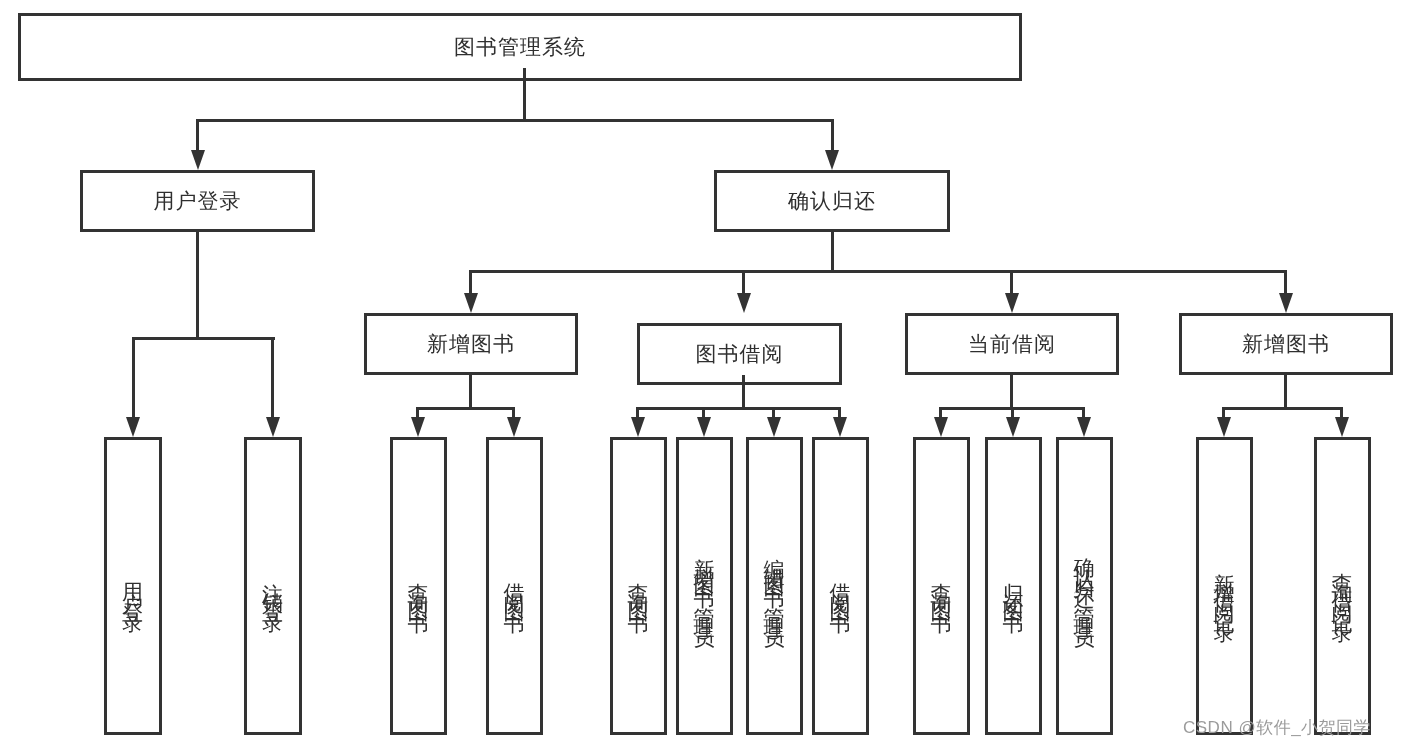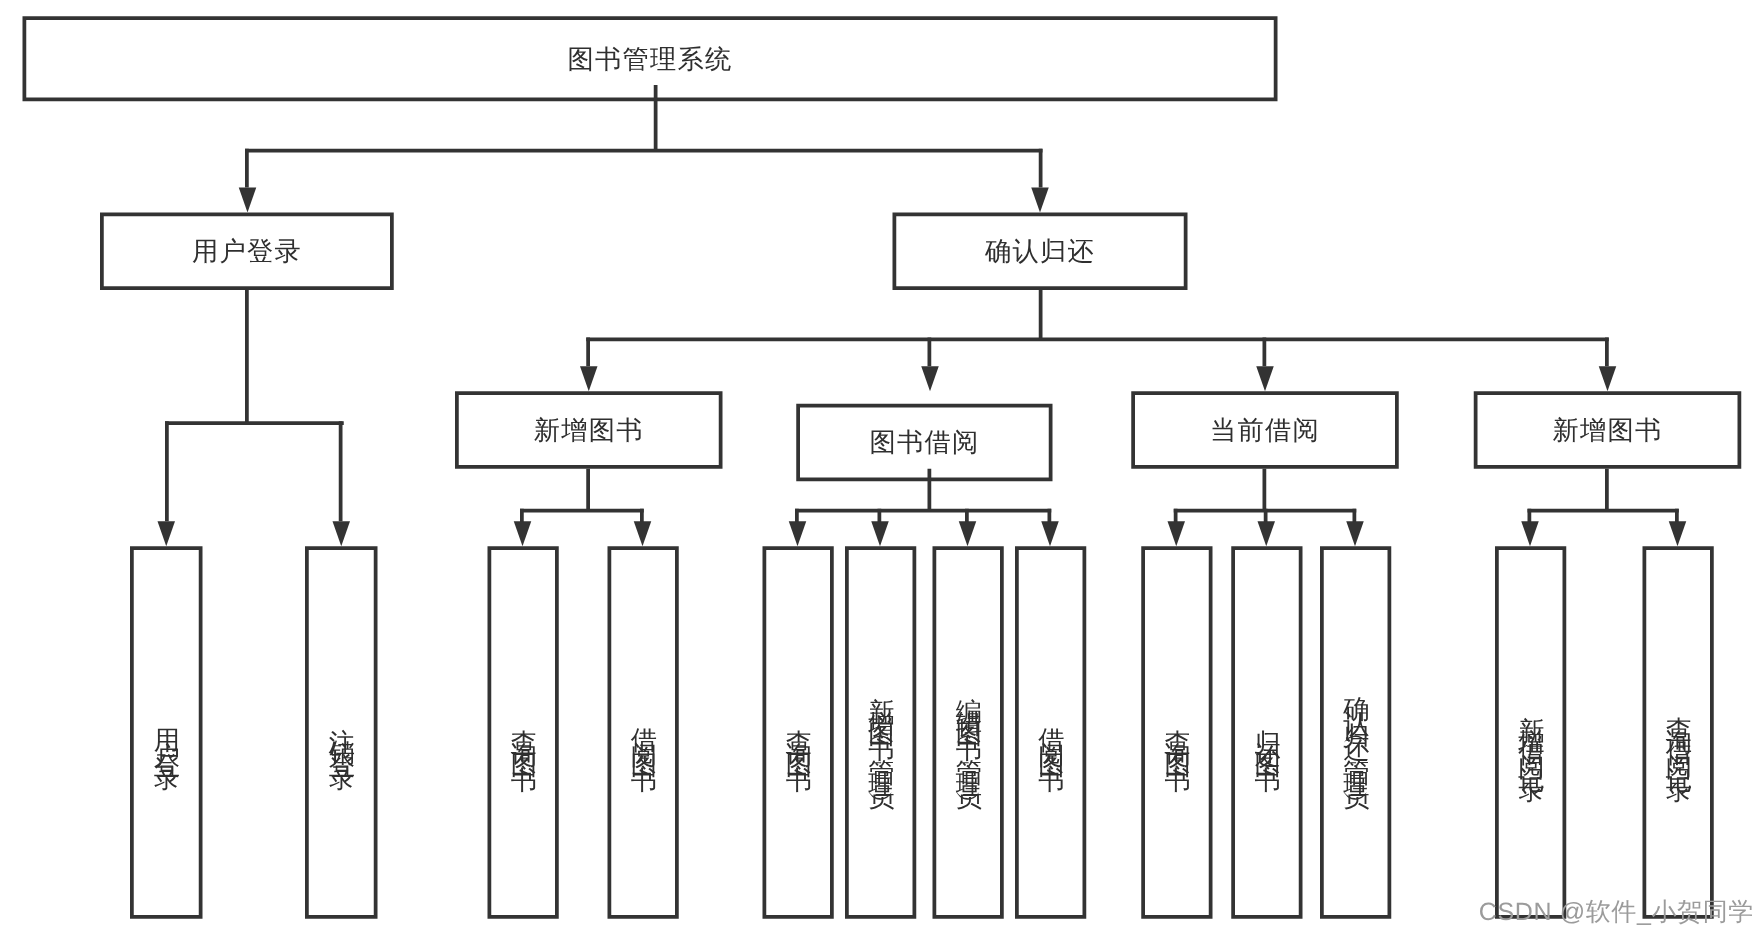--- a/index.html
+++ b/index.html
@@ -27,21 +27,21 @@
   }
   .vline,.hline { position:absolute; background:var(--line,#333333); }
   .arrow {
     position:absolute; width:0; height:0;
     border-left:7px solid transparent;
     border-right:7px solid transparent;
     border-top:20px solid var(--line,#333333);
   }
   .watermark {
     position:absolute; left:1183px; top:716px;
-    font-size:20px; letter-spacing:0.5px;
+    font-size:17px; letter-spacing:0.5px;
     color:var(--watermark,#9b9b9b);
     white-space:nowrap; z-index:10;
   }
 </style>
 </head>
 <body>
 
 <div id="canvas">
 
   <div class="box" style="left:18px;top:13px;width:1004px;height:68px">

